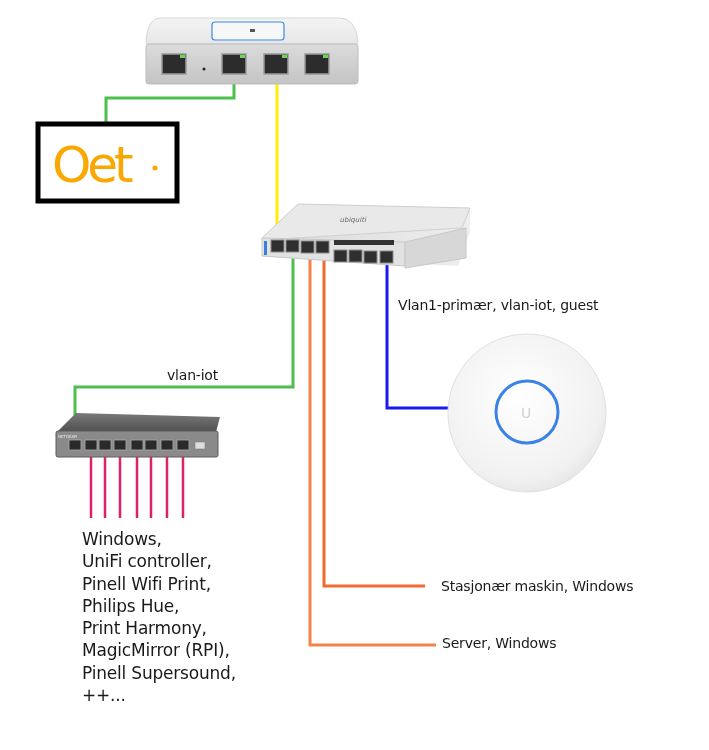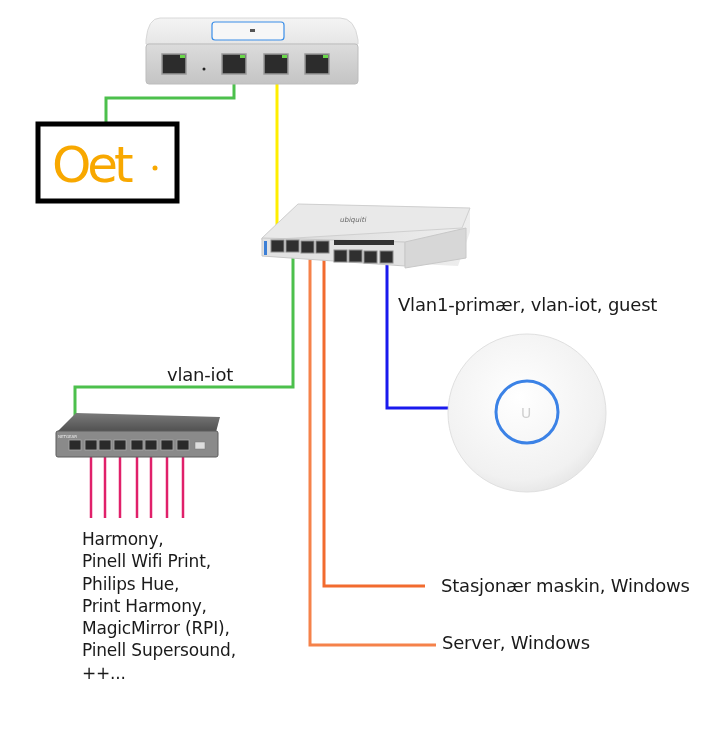--- a/index.html
+++ b/index.html
@@ -1,19 +1,19 @@
 <!DOCTYPE html>
 <html><head>
 <meta charset="utf-8">
 <style>
   html, body { margin: 0; padding: 0; background: #ffffff; }
   body { width: 709px; height: 750px; position: relative; overflow: hidden;
          font-family: "DejaVu Sans", sans-serif; color: #1a1a1a; }
   svg.links { position: absolute; left: 0; top: 0; width: 709px; height: 750px; }
-  .label { position: absolute; font-size: 18px; line-height: 22px; white-space: nowrap; letter-spacing: -0.2px; }
+  .label { position: absolute; font-size: 14px; line-height: 22px; white-space: nowrap; letter-spacing: -0.2px; }
   .list { position: absolute; left: 82px; top: 528px; font-size: 17px; line-height: 22.3px; }
   .list div { white-space: nowrap; letter-spacing: -0.2px; }
 </style>
 </head>
 <body>
 
 <svg class="links" viewBox="0 0 709 750">
 
   <polyline points="234,62 234,98 106,98 106,125" fill="none" stroke="#4cc04c" stroke-width="3"></polyline>
 
@@ -129,20 +129,21 @@
     <text x="521" y="418" font-family="DejaVu Sans, sans-serif" font-size="14" fill="#cfcfcf">U</text>
   </g>
 </svg>
 
 <div class="label" style="left:398px; top:294px;">Vlan1-primær, vlan-iot, guest</div>
 <div class="label" style="left:135px; top:364px;margin-left:32px;">vlan-iot</div>
 <div class="label" style="left:441px; top:575px;text-align:right;">Stasjonær maskin, Windows</div>
 <div class="label" style="left:442px; top:632px;">Server, Windows</div>
 
 <div class="list">
-  <div>Harmony,</div>
+  <div>Windows,</div>
+  <div>UniFi controller,</div>
   <div>Pinell Wifi Print,</div>
   <div>Philips Hue,</div>
   <div>Print Harmony,</div>
   <div>MagicMirror (RPI),</div>
   <div>Pinell Supersound,</div>
   <div>++...</div>
 </div>
 
 </body></html>

